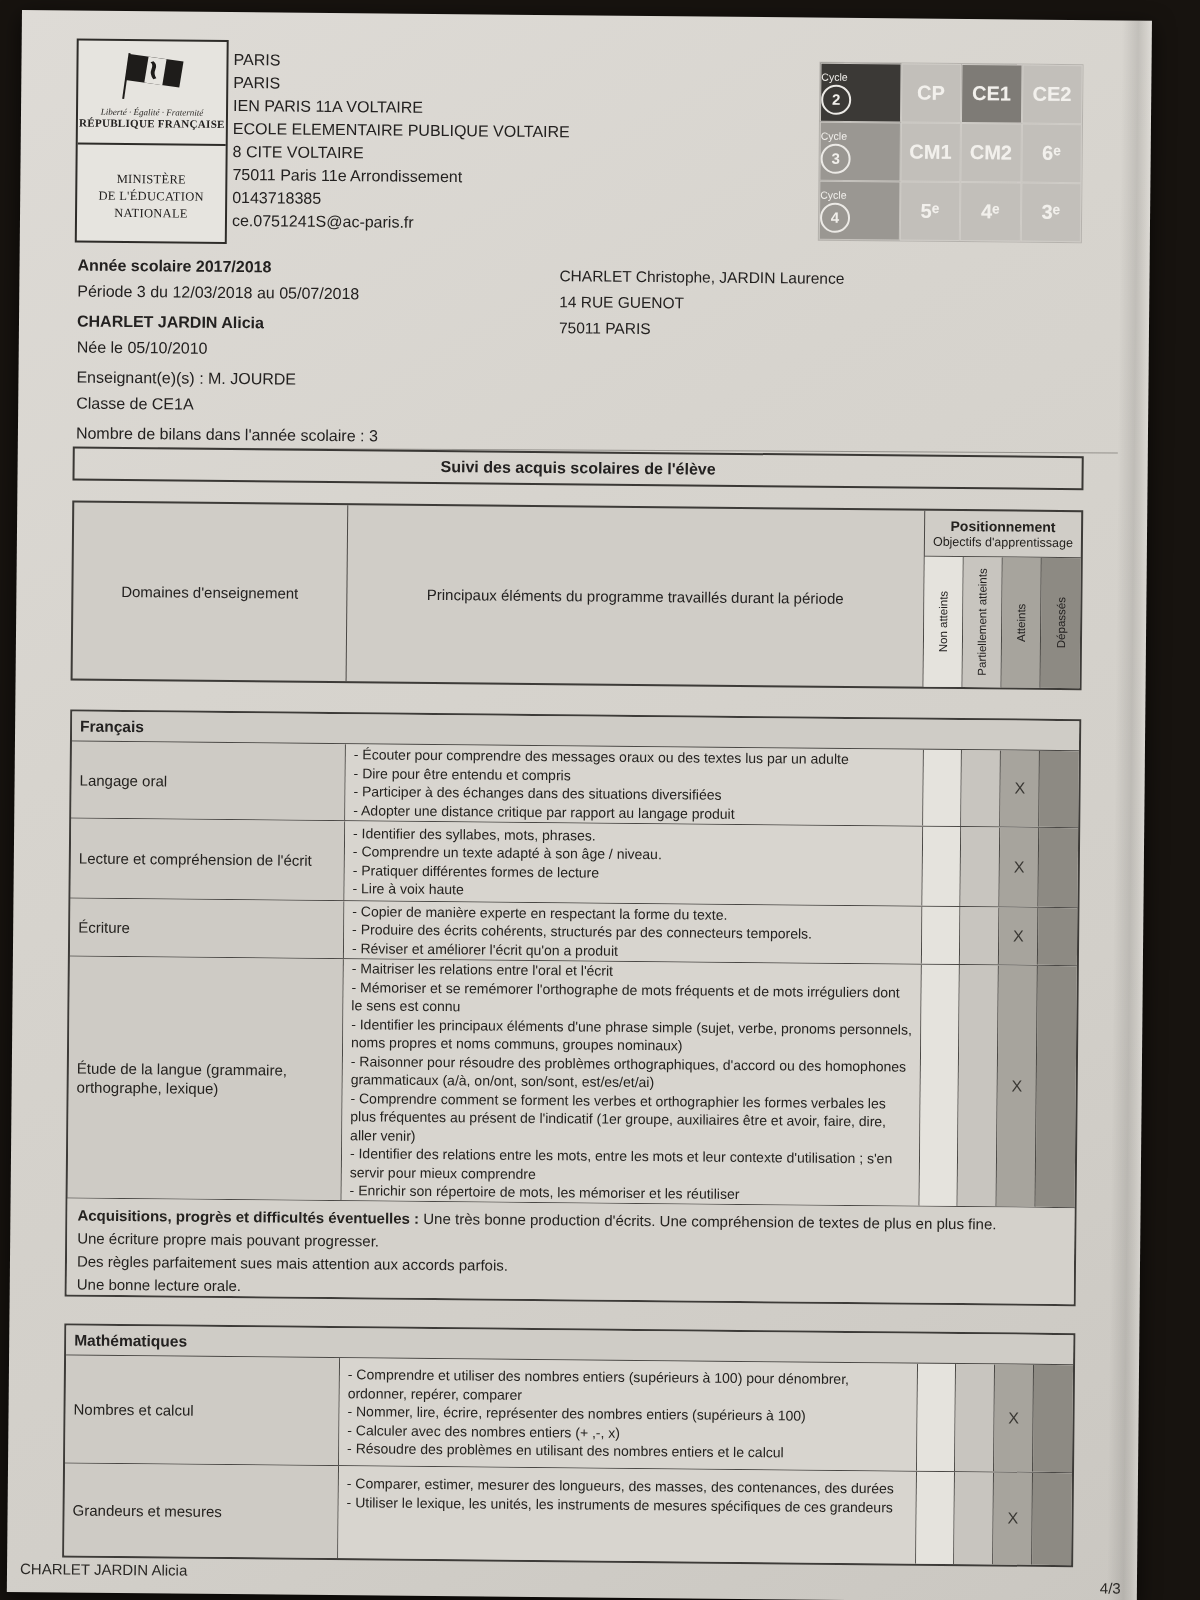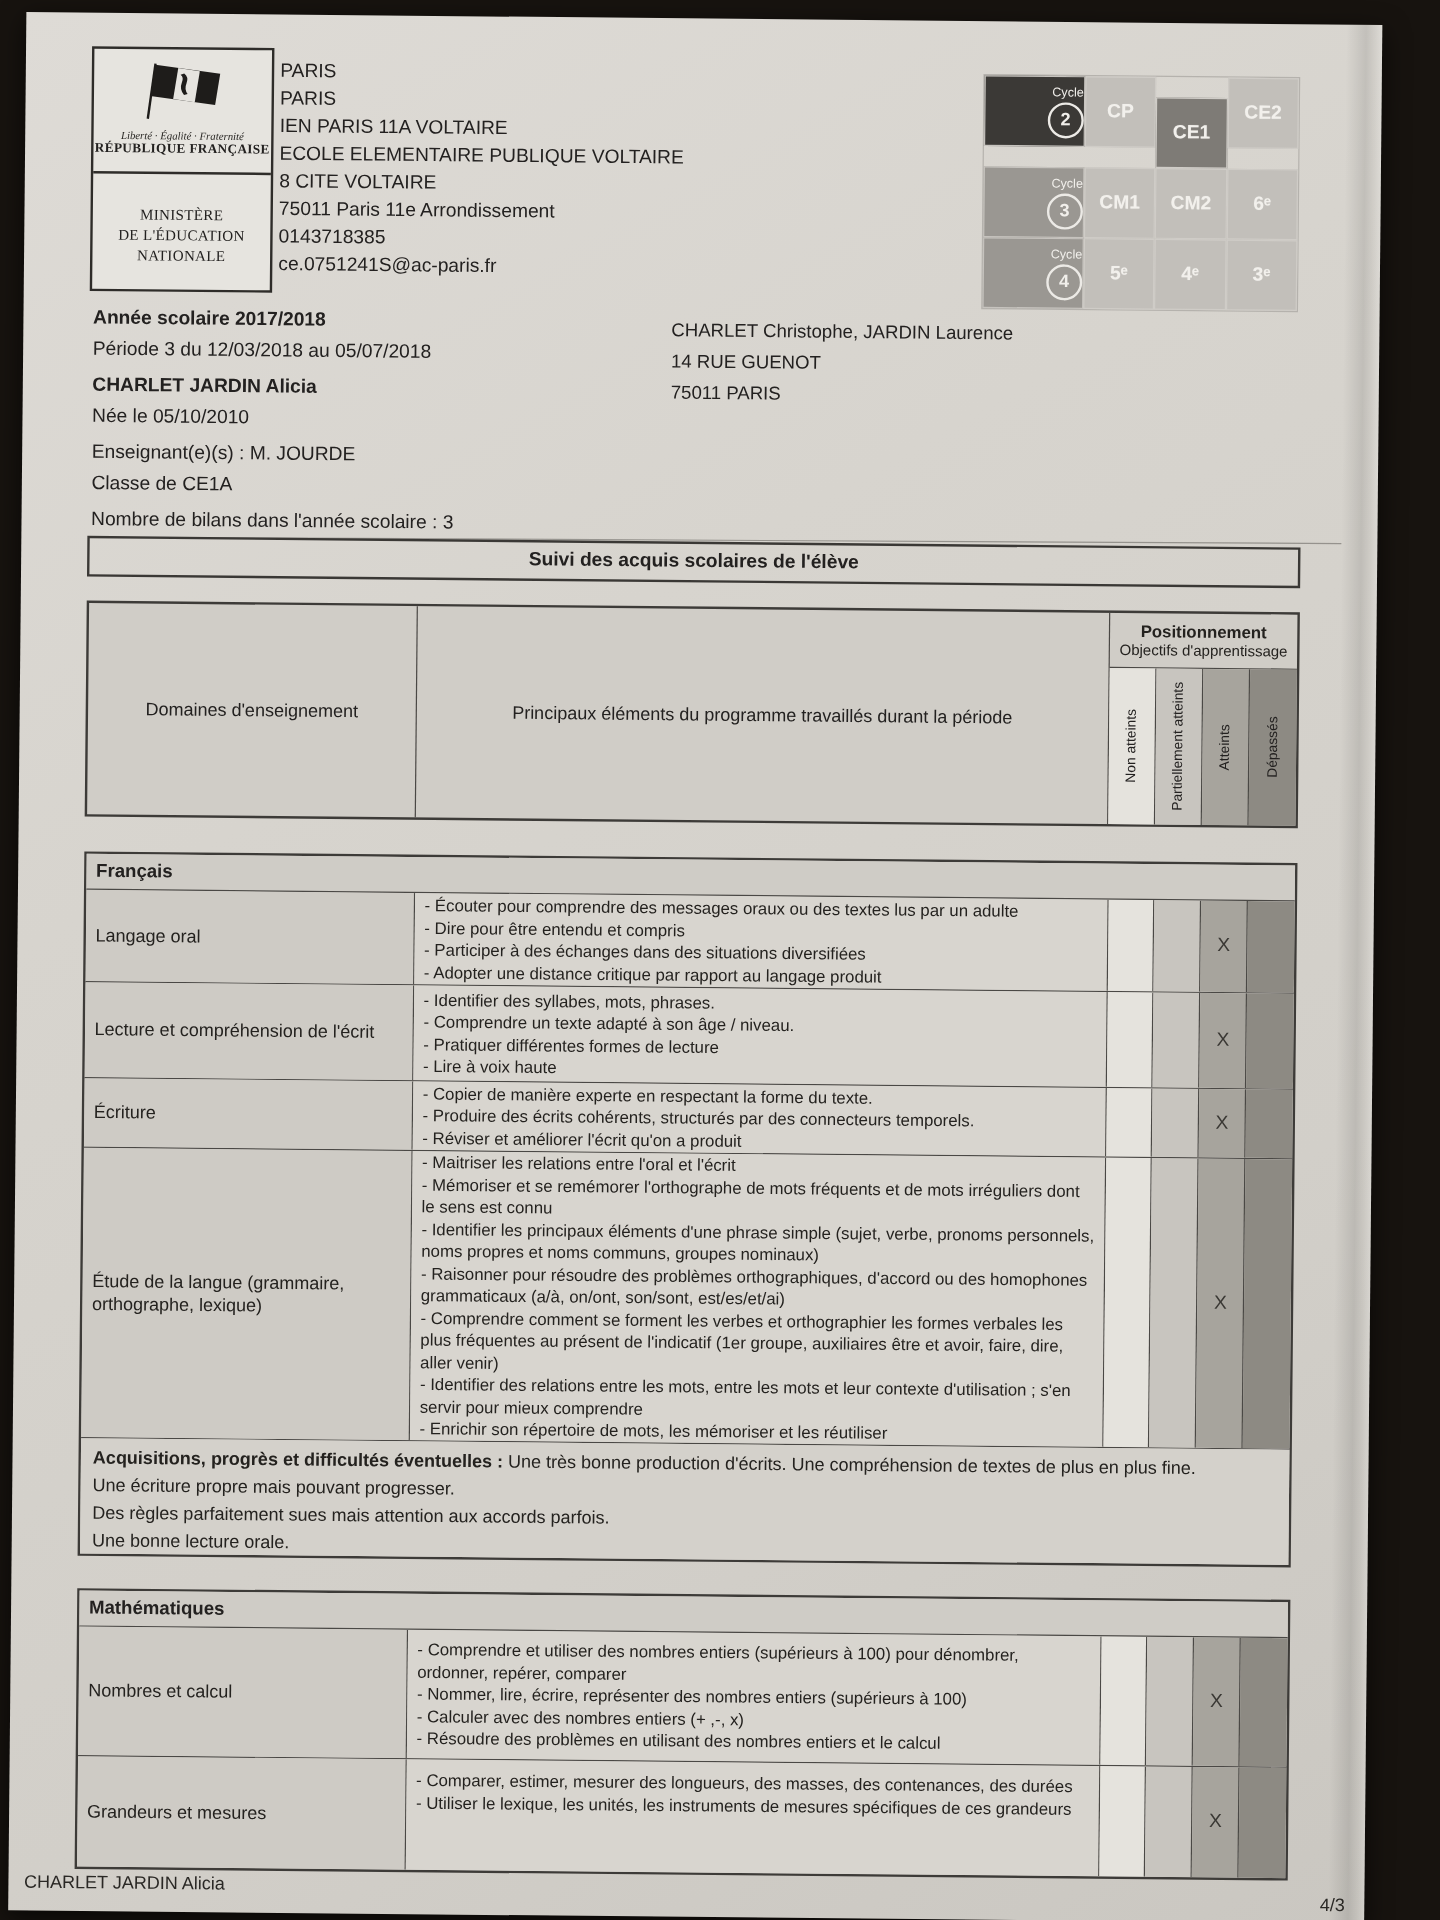--- a/index.html
+++ b/index.html
@@ -23,28 +23,28 @@
   .ministry-name{font-family:"Liberation Serif",serif;font-size:12.5px;line-height:17px;margin-top:26px;
          white-space:pre-line;color:#232120;letter-spacing:0.3px;}
 
   
   .school-block{position:absolute;left:212px;top:36px;font-size:16px;line-height:23px;white-space:pre-line;color:#232120;}
 
   
   .cycle-table{position:absolute;left:798px;top:44px;width:264px;border:1px solid #b5b2ad;}
   .cycle-row{display:flex;}
   .cycle-cell{width:88px;height:59px;background:#9a9792;color:#f1efeb;
-        display:flex;flex-direction:column;align-items:flex-end;justify-content:center;border:1px solid #c6c3be;padding-left:45px;}
+        display:flex;flex-direction:column;align-items:flex-start;justify-content:center;border:1px solid #c6c3be;}
   .cycle-cell.dark{background:#3b3936;}
   .cycle-label{font-size:10.5px;line-height:12px;margin-bottom:2px;}
   .cycle-circle{width:30px;height:30px;border:2px solid #eceae6;border-radius:50%;
         display:flex;align-items:center;justify-content:center;font-size:15px;font-weight:bold;}
-  .class-cell{width:66px;height:59px;background:#c2bfba;color:#f2f0ec;font-weight:bold;font-size:16px;
+  .class-cell{width:66px;height:59px;background:#c2bfba;color:#f2f0ec;font-weight:bold;font-size:20px;
         display:flex;align-items:center;justify-content:center;border:1px solid #cfccc7;text-shadow:0 0 1px rgba(255,255,255,0.3);}
-  .class-cell.active{background:#7e7b76;margin-top:17px;}
+  .class-cell.active{background:#7e7b76;}
 
   
   .student-block{position:absolute;left:58px;top:242px;font-size:16px;color:#232120;}
   .student-block div{line-height:26px;}
   .bold{font-weight:bold;}
   .sp{margin-top:4px;}
   .guardian-block{position:absolute;left:540px;top:248px;font-size:15.5px;line-height:26px;white-space:pre-line;color:#232120;}
 
   
   .title-band{position:absolute;left:55px;top:436px;width:1011px;height:34px;border:2px solid #3a3835;

